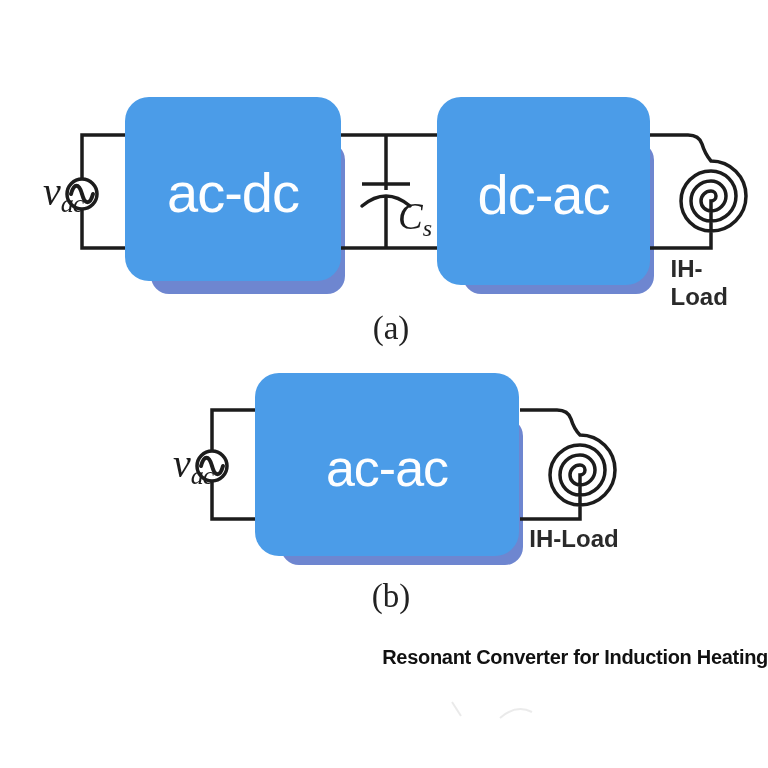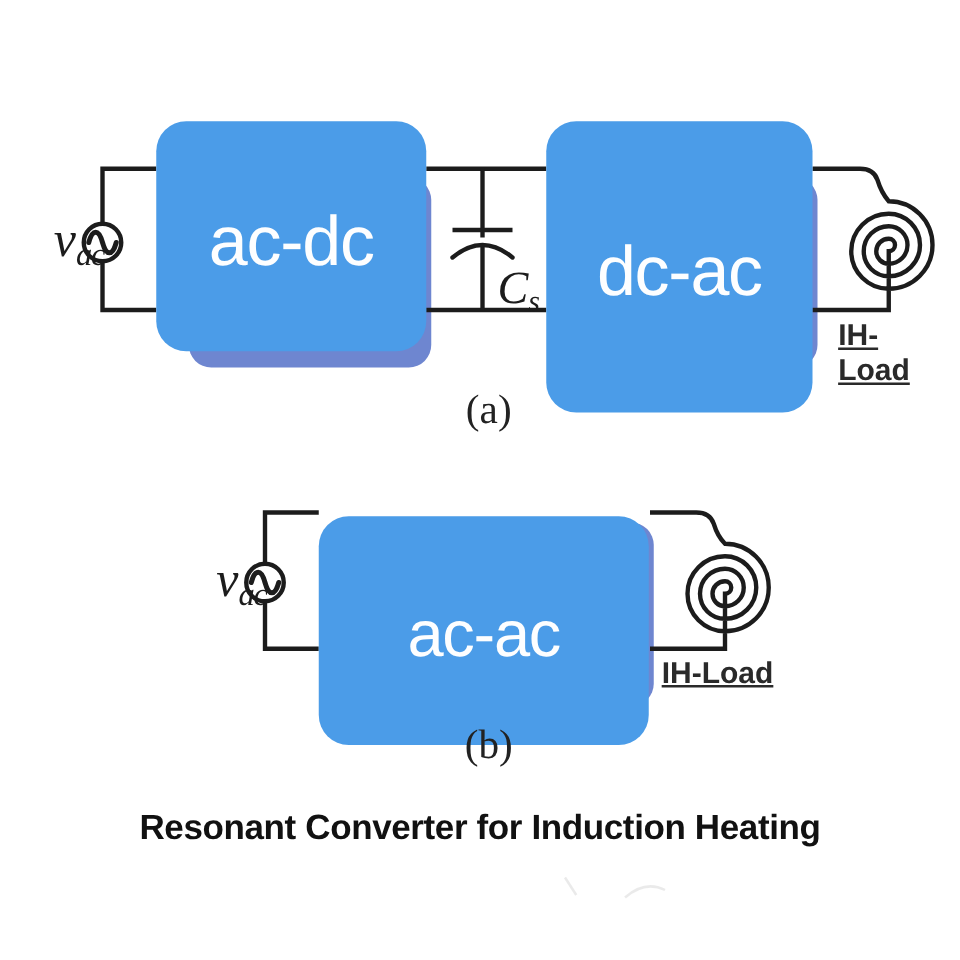--- a/index.html
+++ b/index.html
@@ -36,29 +36,29 @@
   .src-label sub{
     font-size:26px;font-style:italic;vertical-align:-7px;letter-spacing:-1px;
   }
   .cap-label{
     font-family:"Liberation Serif", serif;font-style:italic;
     font-size:37px;line-height:1;
   }
   .cap-label sub{font-size:24px;vertical-align:-7px;}
   .load-label{
     font-size:24px;font-weight:bold;color:#2a2a2a;
-    transform:translateX(-50%);letter-spacing:0px;text-decoration:underline;
+    transform:translateX(-50%);letter-spacing:0px;
   }
   .panel-label{
     font-family:"Liberation Serif", serif;font-size:33px;
     transform:translateX(-50%);color:#222;
   }
   .caption{
     position:absolute;z-index:4;left:0;width:768px;top:646px;
-    text-align:center;font-size:28px;font-weight:bold;color:#111;
+    text-align:right;font-size:20px;font-weight:bold;color:#111;
     letter-spacing:-0.3px;
   }
 </style>
 </head>
 <body>
 
 <div class="canvas">
 
   <div class="block-shadow" style="left:151px;top:142px;width:194px;height:152px;"></div>
   <div class="block-shadow" style="left:463px;top:142px;width:191px;height:152px;"></div>
@@ -114,31 +114,31 @@
 
     <g fill="none" stroke="#dddddd" stroke-width="2" opacity="0.6">
       <path d="M452 702 L461 716"></path>
       <path d="M500 718 Q516 704 532 712"></path>
     </g>
   </svg>
 
   <div class="block" style="left:125px;top:97px;width:216px;height:184px;">
     <span class="blabel">ac-dc</span>
   </div>
-  <div class="block" style="left:437px;top:97px;width:213px;height:233px;">
+  <div class="block" style="left:437px;top:97px;width:213px;height:188px;">
     <span class="blabel">dc-ac</span>
   </div>
-  <div class="block small" style="left:255px;top:373px;width:264px;height:183px;margin-top:40px;">
+  <div class="block small" style="left:255px;top:373px;width:264px;height:183px;">
     <span class="blabel">ac-ac</span>
   </div>
 
   <div class="lbl src-label" style="left:27px;top:172px;">
     <span>v</span><sub>ac</sub>
   </div>
-  <div class="lbl cap-label" style="left:398px;top:212px;">
+  <div class="lbl cap-label" style="left:398px;top:198px;">
     <span>C</span><sub>s</sub>
   </div>
   <div class="lbl load-label" style="left:703px;top:255px;">IH-Load</div>
   <div class="lbl panel-label" style="left:391px;top:310px;">(a)</div>
 
   <div class="lbl src-label" style="left:157px;top:444px;">
     <span>v</span><sub>ac</sub>
   </div>
   <div class="lbl load-label" style="left:574px;top:525px;">IH-Load</div>
   <div class="lbl panel-label" style="left:391px;top:578px;">(b)</div>

